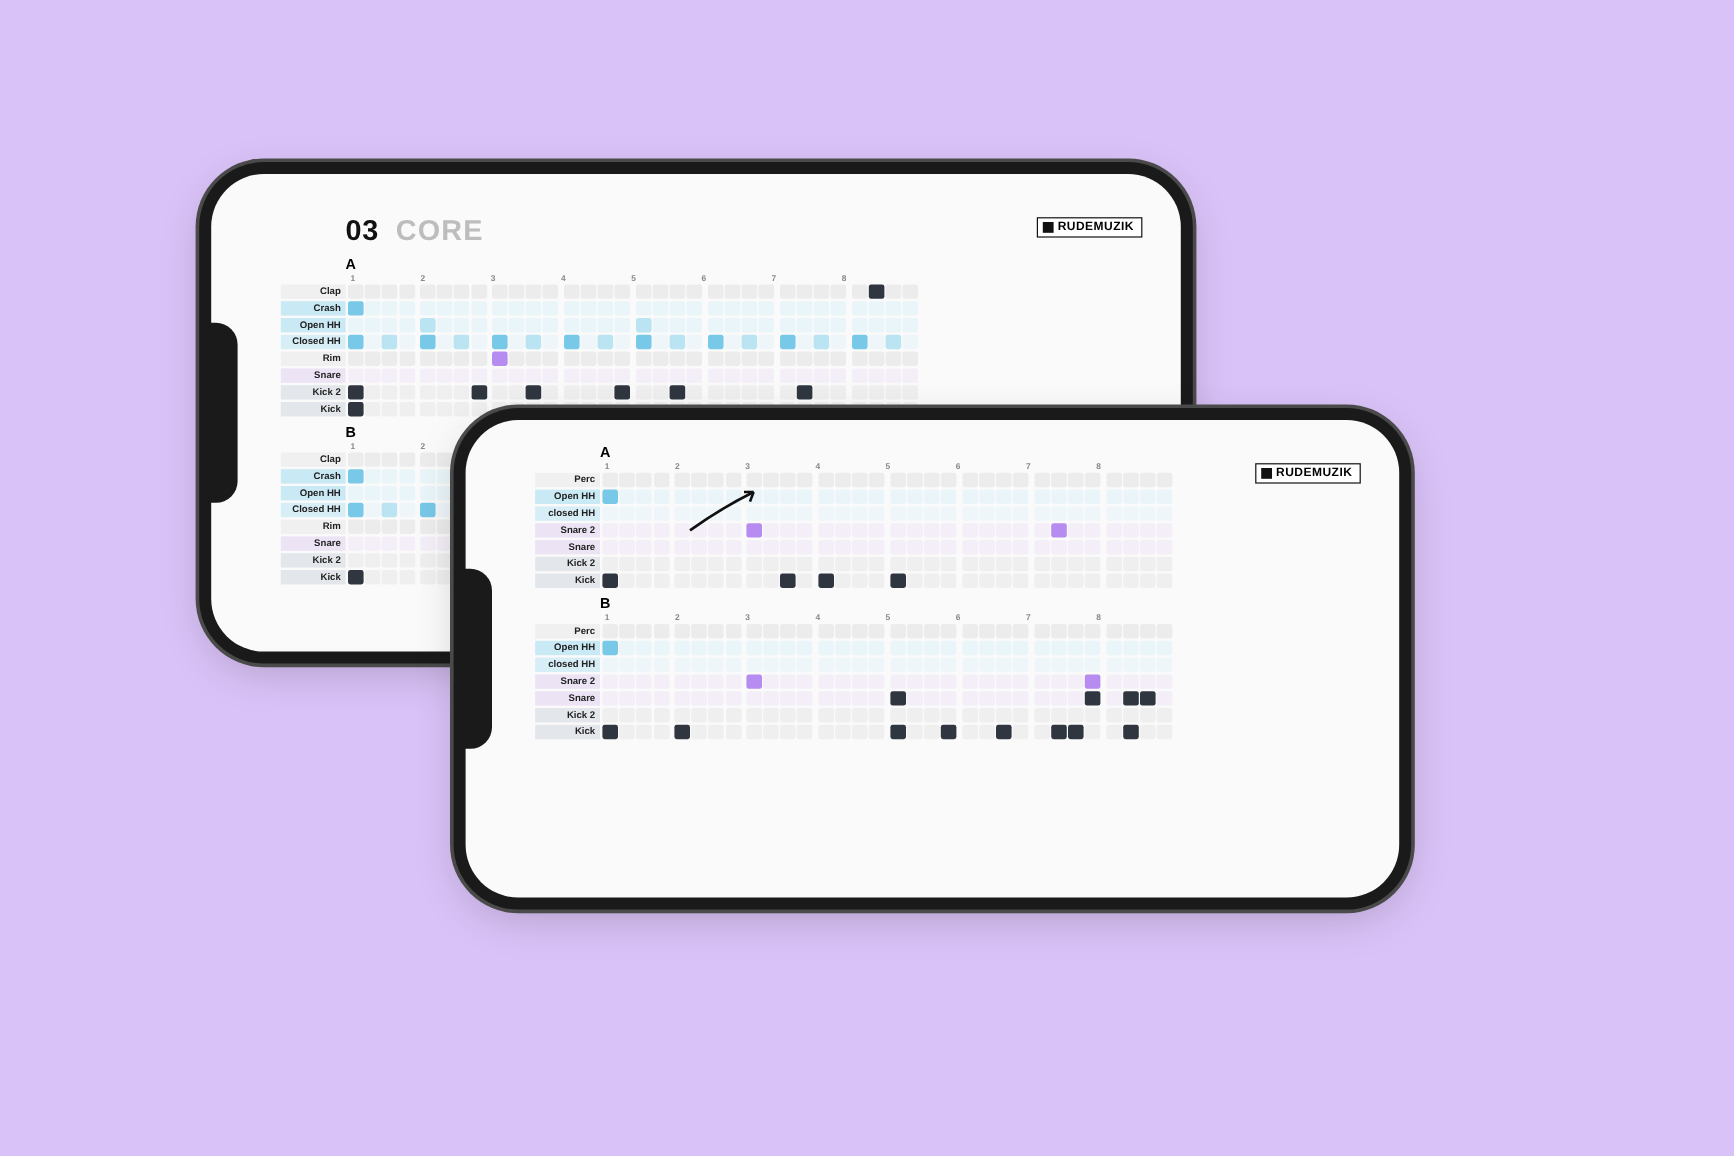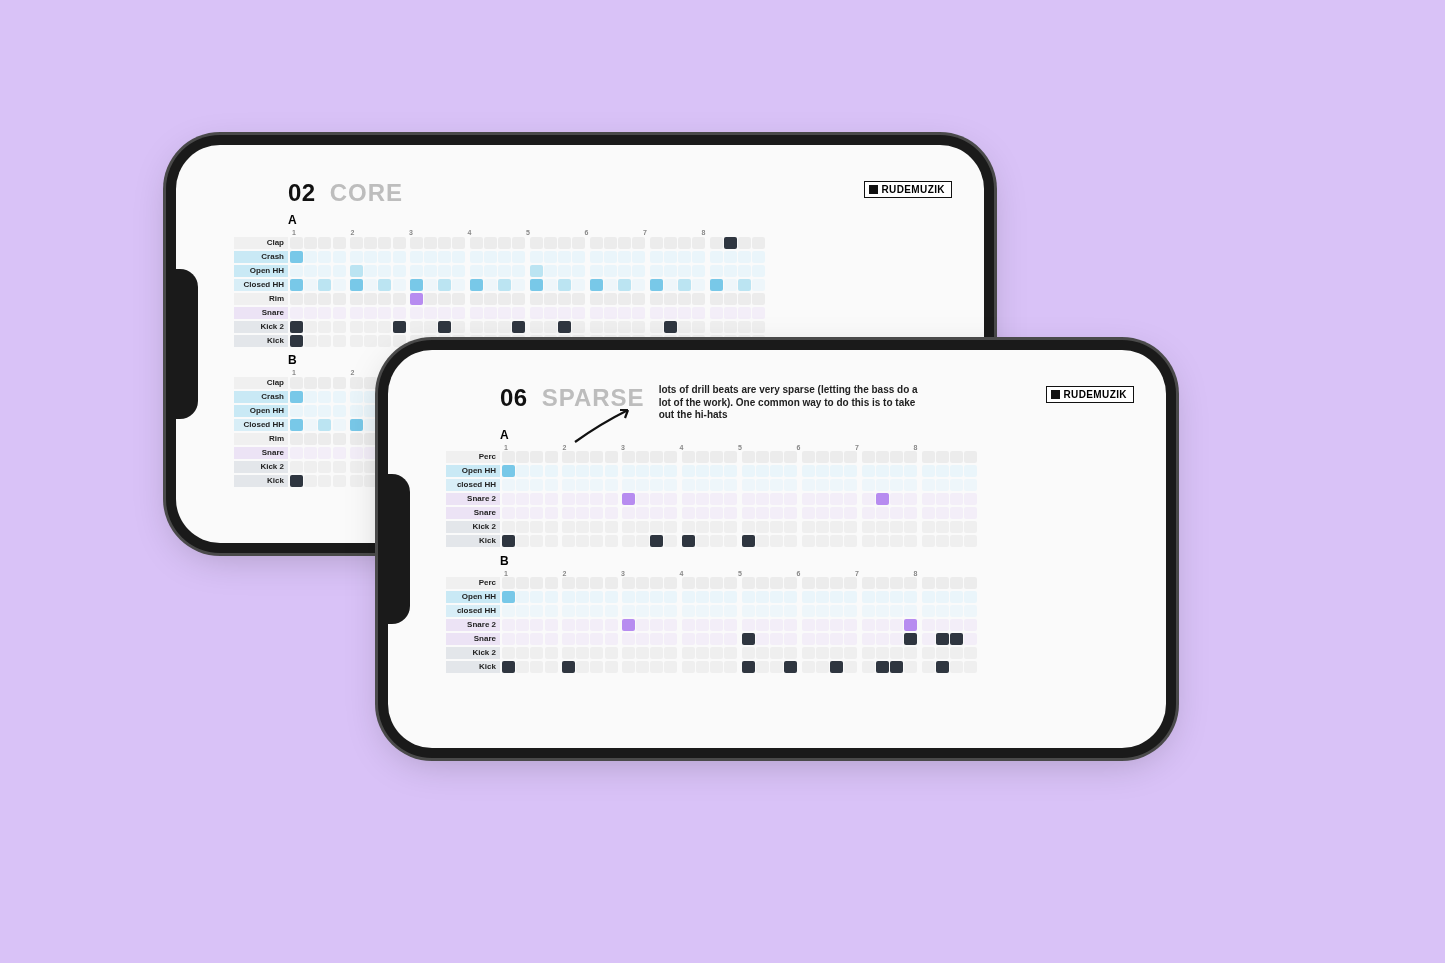--- a/index.html
+++ b/index.html
@@ -63,21 +63,21 @@
 <body>
 
 <div class="phone phone-back">
   <div class="notch"></div>
   <div class="screen" id="screen-back">
       <div class="brand">
         <span class="sq"></span>
         <span>RUDEMUZIK</span>
       </div>
       <div class="header-row">
-        <span class="title-num">02</span> 
+        <span class="title-num">03</span> 
         <span class="title-word">CORE</span>
       </div>
       <div class="section-label">A</div>
       <div class="grid">
         <div class="beat-nums">
           <span>1</span>
           <span>2</span>
           <span>3</span>
           <span>4</span>
           <span>5</span>
@@ -805,25 +805,20 @@
       </div>
     </div>
 </div>
 
 <div class="phone phone-front">
   <div class="notch"></div>
   <div class="screen" id="screen-front">
       <div class="brand">
         <span class="sq"></span>
         <span>RUDEMUZIK</span>
-      </div>
-      <div class="header-row">
-        <span class="title-num">06</span> 
-        <span class="title-word">SPARSE</span>
-        <div class="desc">lots of  drill beats are very sparse (letting the bass do a lot of the work). One common way to do this is to take out the hi-hats</div>
       </div>
       <svg class="arrow" viewBox="0 0 70 40">
         <path d="M5,38 Q30,20 58,6" stroke="#111" stroke-width="2.2" fill="none"></path>
         <path d="M58,6 L50,6 M58,6 L55,14" stroke="#111" stroke-width="2.2" fill="none"></path>
       </svg>
       <div class="section-label">A</div>
       <div class="grid">
         <div class="beat-nums">
           <span>1</span>
           <span>2</span>

